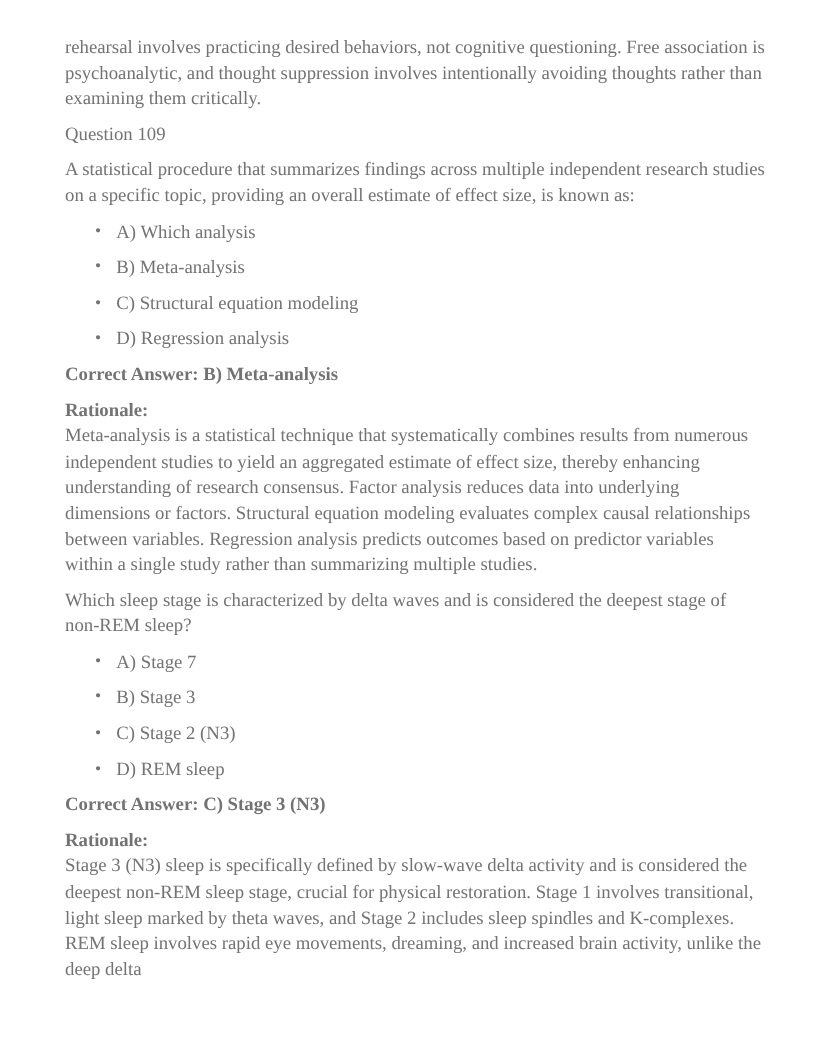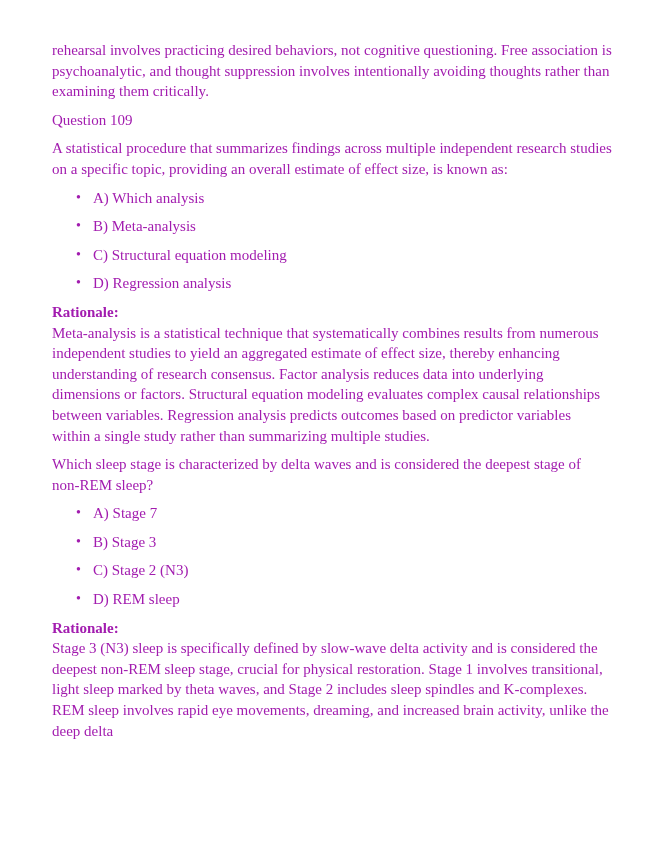--- a/index.html
+++ b/index.html
@@ -6,23 +6,23 @@
   body {
     width: 654px;
     height: 847px;
     background: #ffffff;
     overflow: hidden;
   }
   .page {
     box-sizing: border-box;
     width: 654px;
     height: 847px;
-    padding: 40px 42px 0 52px;
+    padding: 28px 42px 0 52px;
     background: #ffffff;
-    color: #a21caf;
+    color: #737373;
     font-family: "Liberation Serif", "DejaVu Serif", serif;
     font-size: 15px;
     line-height: 20.6px;
     text-align: left;
   }
   .para {
     margin: 0 0 8px 0;
   }
   .heading {
     font-weight: normal;
@@ -75,20 +75,21 @@
     </li>
     <li class="option">
       <span class="bullet">•</span>
       <span>C) Structural equation modeling</span>
     </li>
     <li class="option">
       <span class="bullet">•</span>
       <span>D) Regression analysis</span>
     </li>
   </ul>
+  <p class="correct">Correct Answer: B) Meta-analysis</p>
   <p class="rationale-block">
     <span class="rationale-label">Rationale:</span><br>
     <span>Meta-analysis is a statistical technique that systematically combines results from numerous independent studies to yield an aggregated estimate of effect size, thereby enhancing understanding of research consensus. Factor analysis reduces data into underlying dimensions or factors. Structural equation modeling evaluates complex causal relationships between variables. Regression analysis predicts outcomes based on predictor variables within a single study rather than summarizing multiple studies.</span>
   </p>
 
   <p class="para">Which sleep stage is characterized by delta waves and is considered the deepest stage of non-REM sleep?</p>
   <ul class="options">
     <li class="option">
       <span class="bullet">•</span>
       <span>A) Stage 7</span>
@@ -99,18 +100,19 @@
     </li>
     <li class="option">
       <span class="bullet">•</span>
       <span>C) Stage 2 (N3)</span>
     </li>
     <li class="option">
       <span class="bullet">•</span>
       <span>D) REM sleep</span>
     </li>
   </ul>
+  <p class="correct">Correct Answer: C) Stage 3 (N3)</p>
   <p class="rationale-block">
     <span class="rationale-label">Rationale:</span><br>
     <span>Stage 3 (N3) sleep is specifically defined by slow-wave delta activity and is considered the deepest non-REM sleep stage, crucial for physical restoration. Stage 1 involves transitional, light sleep marked by theta waves, and Stage 2 includes sleep spindles and K-complexes. REM sleep involves rapid eye movements, dreaming, and increased brain activity, unlike the deep delta</span>
   </p>
 
 </div>
 
 </body></html>

